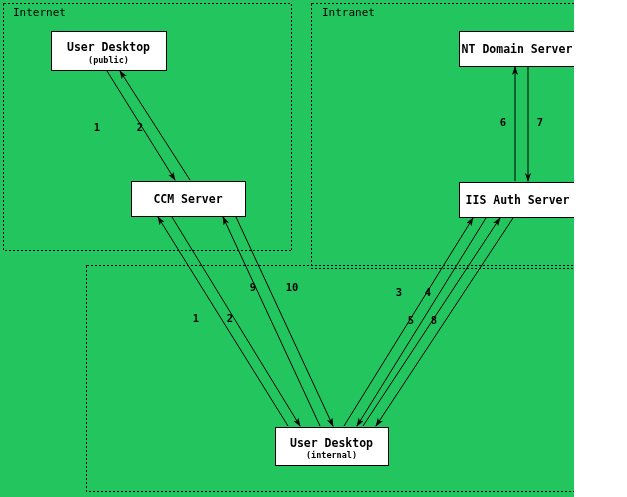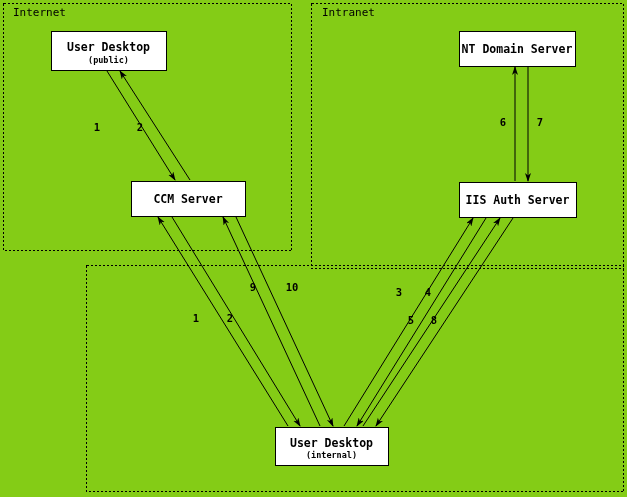--- a/index.html
+++ b/index.html
@@ -2,23 +2,23 @@
 <html><head>
 <meta charset="utf-8">
 <style>
   html, body {
     margin: 0;
     padding: 0;
     background: #ffffff;
   }
   #canvas {
     position: relative;
-    width: 627px;
+    width: 574px;
     height: 497px;
-    background: #84cc16;
+    background: #22c55e;
     overflow: hidden;
     font-family: "DejaVu Sans Mono", monospace;
   }
   svg#diagram {
     position: absolute;
     left: 0;
     top: 0;
     width: 627px;
     height: 497px;
   }

